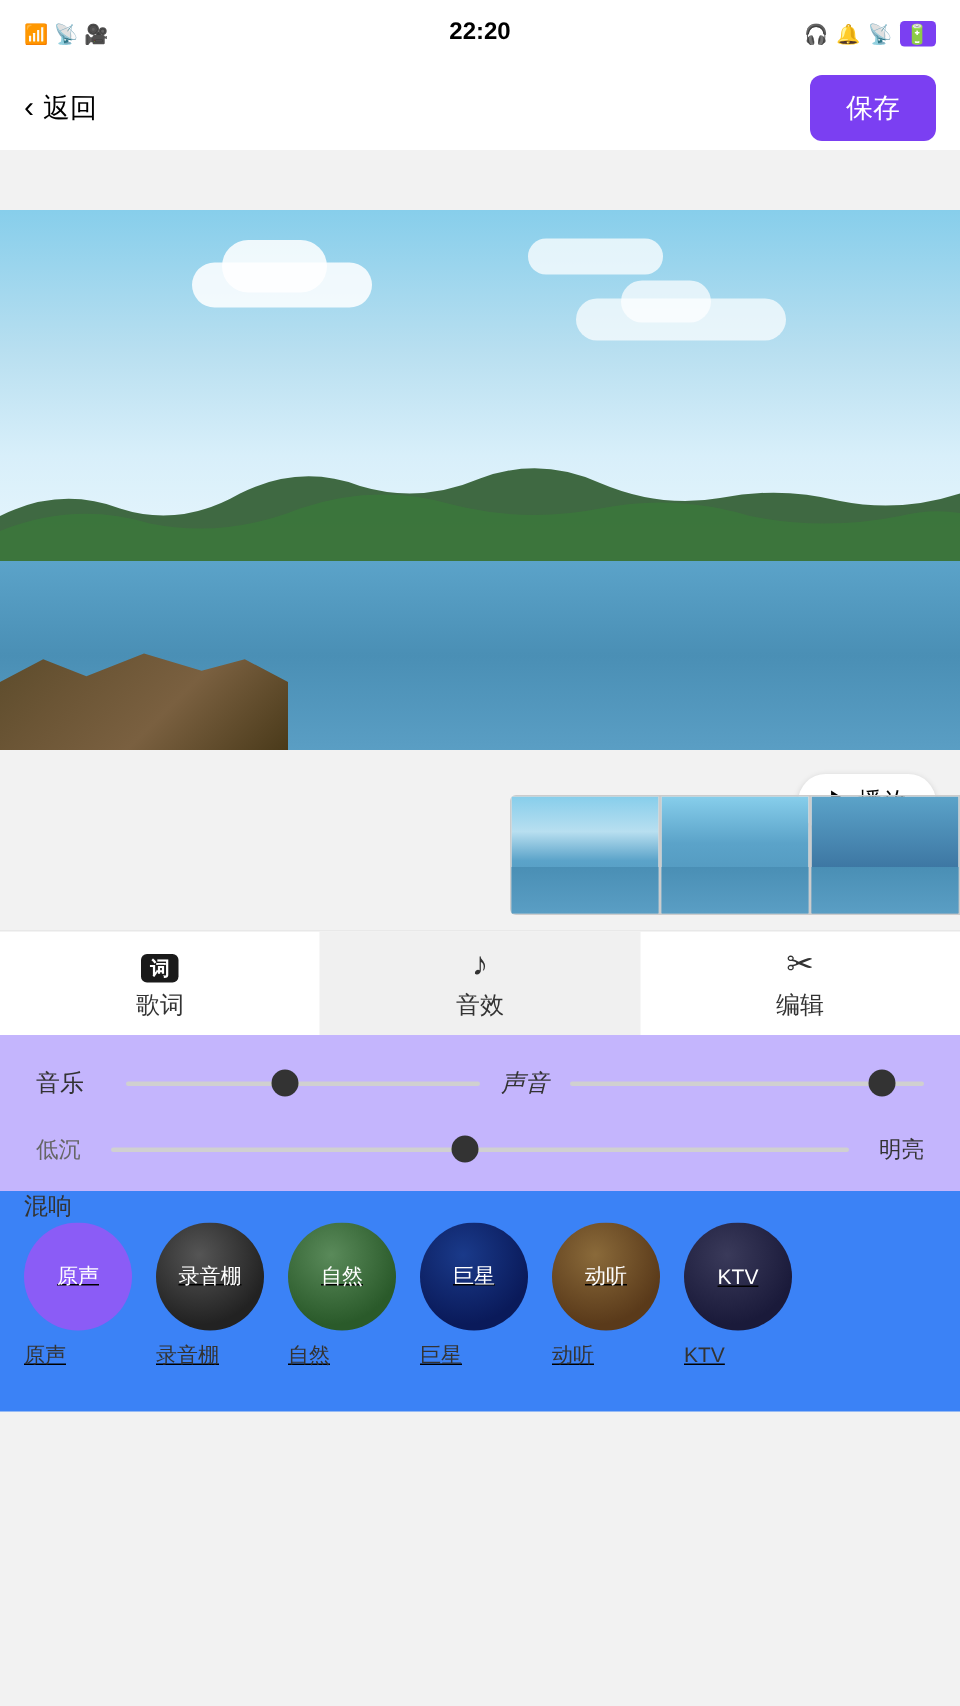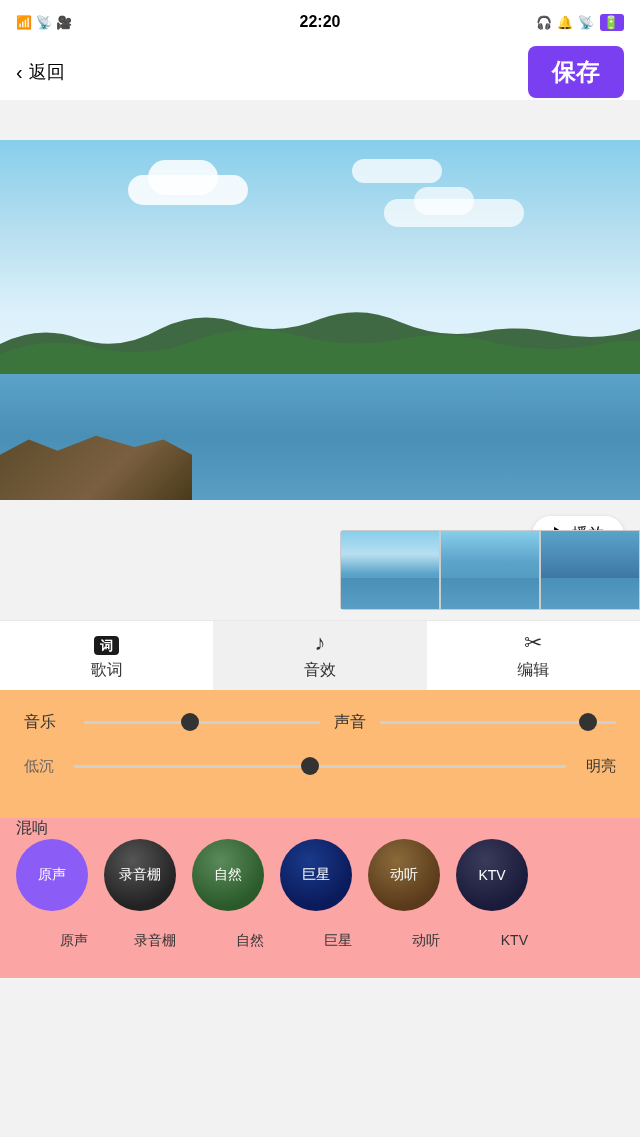--- a/index.html
+++ b/index.html
@@ -49,22 +49,22 @@
     .nav-back .chevron {
       font-size: 20px;
       font-weight: 300;
     }
     .save-btn {
       background: #7B3FF2;
       color: #fff;
       border: none;
       border-radius: 8px;
       padding: 10px 24px;
-      font-size: 24px;
-      font-weight: 700;
+      font-size: 18px;
+      font-weight: 400;
       cursor: pointer;
     }
 
     
     .preview-spacer {
       width: 100%;
       height: 40px;
       background: #f2f2f2;
     }
     .preview-image {
@@ -236,21 +236,21 @@
       color: #fff;
       border-radius: 4px;
       padding: 2px 6px;
       font-size: 13px;
       font-weight: bold;
     }
 
     
     .controls-section {
       width: 100%;
-      background: #fdba74;
+      background: #c4b5fd;
       padding: 20px 24px 16px;
     }
 
     
     .slider-row {
       display: flex;
       align-items: center;
       gap: 0;
       margin-bottom: 20px;
     }
@@ -281,21 +281,20 @@
       border-radius: 50%;
       position: absolute;
       top: 50%;
       transform: translate(-50%, -50%);
     }
 
     
     .brightness-row {
       display: flex;
       align-items: center;
-      margin-bottom: 24px;
     }
     .brightness-label-left {
       font-size: 15px;
       color: #666;
       width: 50px;
     }
     .brightness-track-container {
       flex: 1;
       position: relative;
       height: 24px;
@@ -320,44 +319,45 @@
     .brightness-label-right {
       font-size: 15px;
       color: #333;
       width: 50px;
       text-align: right;
     }
 
     
     .reverb-section {
       width: 100%;
-      background: #fca5a5;
+      background: #3b82f6;
       padding: 0 16px 20px;
     }
     .reverb-label {
       font-size: 16px;
       color: #333;
       margin-bottom: 16px;
       padding-top: 4px;
     }
     .reverb-options {
       display: flex;
       gap: 16px;
       overflow-x: auto;
       padding-bottom: 8px;
       scrollbar-width: none;
     }
     .reverb-options::-webkit-scrollbar { display: none; }
     .reverb-item {
       display: flex;
       flex-direction: column;
-      align-items: flex-end;
-      gap: 21px;
+      align-items: flex-start;
+      gap: 8px;
       cursor: pointer;
       flex-shrink: 0;
+      text-decoration: underline;
     }
     .reverb-circle {
       width: 72px;
       height: 72px;
       border-radius: 50%;
       display: flex;
       align-items: center;
       justify-content: center;
       font-size: 14px;
       color: #fff;
@@ -450,21 +450,21 @@
 
 <div class="controls-section">
 
   <div class="slider-row">
     <span class="slider-label">音乐</span>
     <div class="slider-container">
       <div class="slider-track">
         <div class="slider-thumb" style="left: 45%;"></div>
       </div>
     </div>
-    <span class="slider-label" style="width:60px; text-align:center;">声音</span>
+    <span class="slider-label" style="width:60px; text-align:center;font-style:italic;">声音</span>
     <div class="slider-container">
       <div class="slider-track">
         <div class="slider-thumb" style="left: 88%;"></div>
       </div>
     </div>
   </div>
 
   <div class="brightness-row">
     <span class="brightness-label-left">低沉</span>
     <div class="brightness-track-container">

